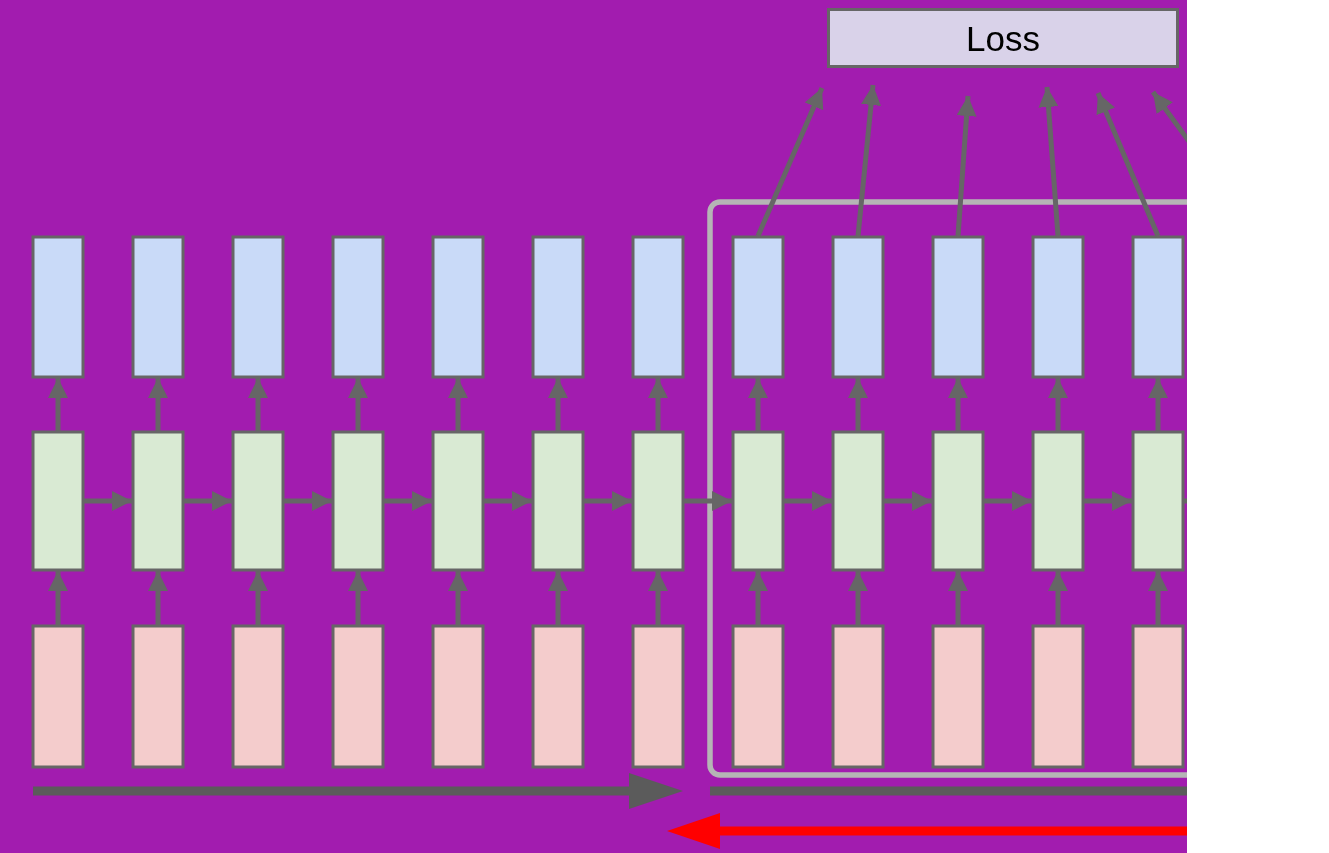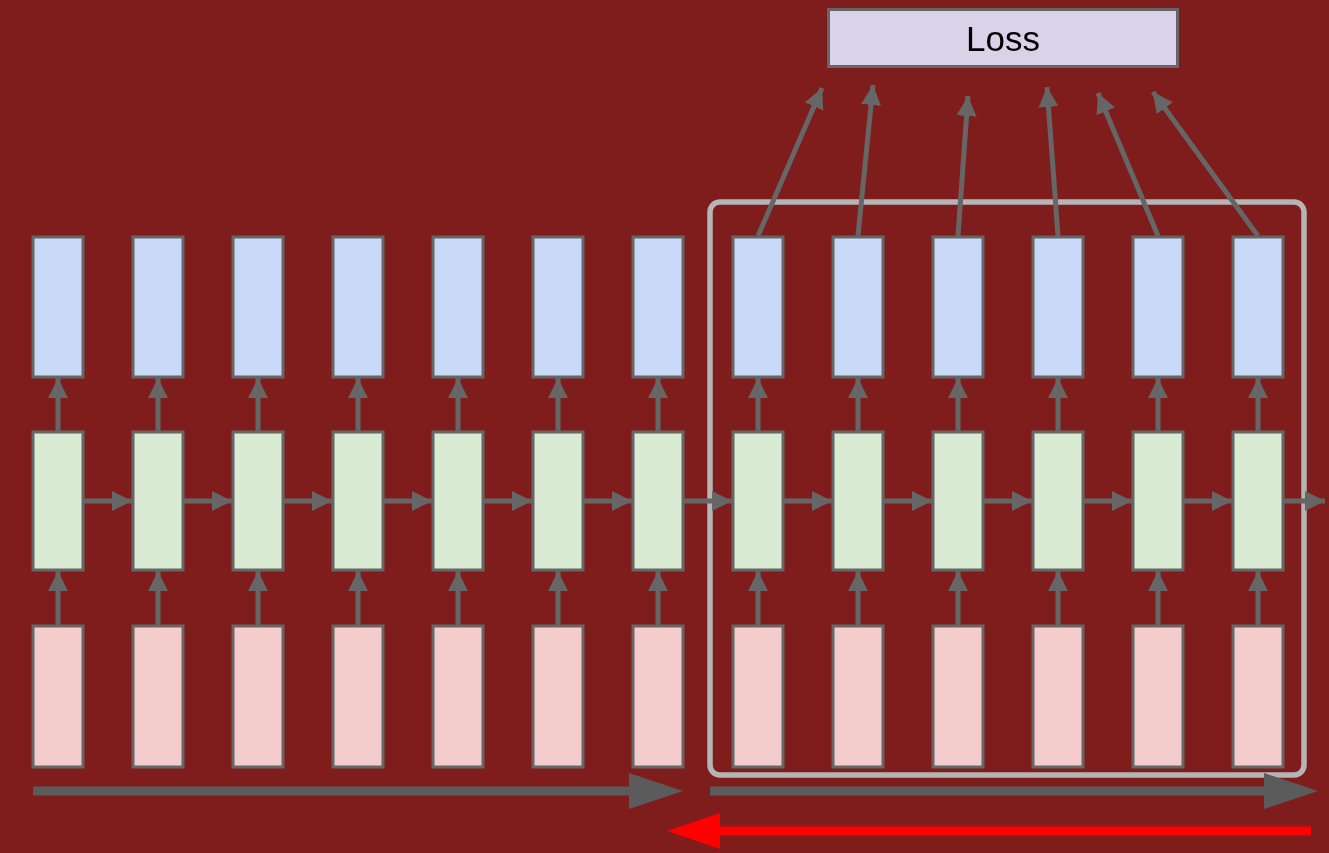--- a/index.html
+++ b/index.html
@@ -3,23 +3,23 @@
 <meta charset="utf-8">
 <style>
   html, body {
     margin: 0;
     padding: 0;
     background: #ffffff;
     font-family: "Liberation Sans", sans-serif;
   }
   .canvas {
     position: relative;
-    width: 1329px;
+    width: 1187px;
     height: 853px;
-    background: #7f1d1d;
+    background: #a21caf;
     overflow: hidden;
   }
   .canvas svg {
     position: absolute;
     left: 0;
     top: 0;
   }
   .loss-box {
     position: absolute;
     left: 827px;

